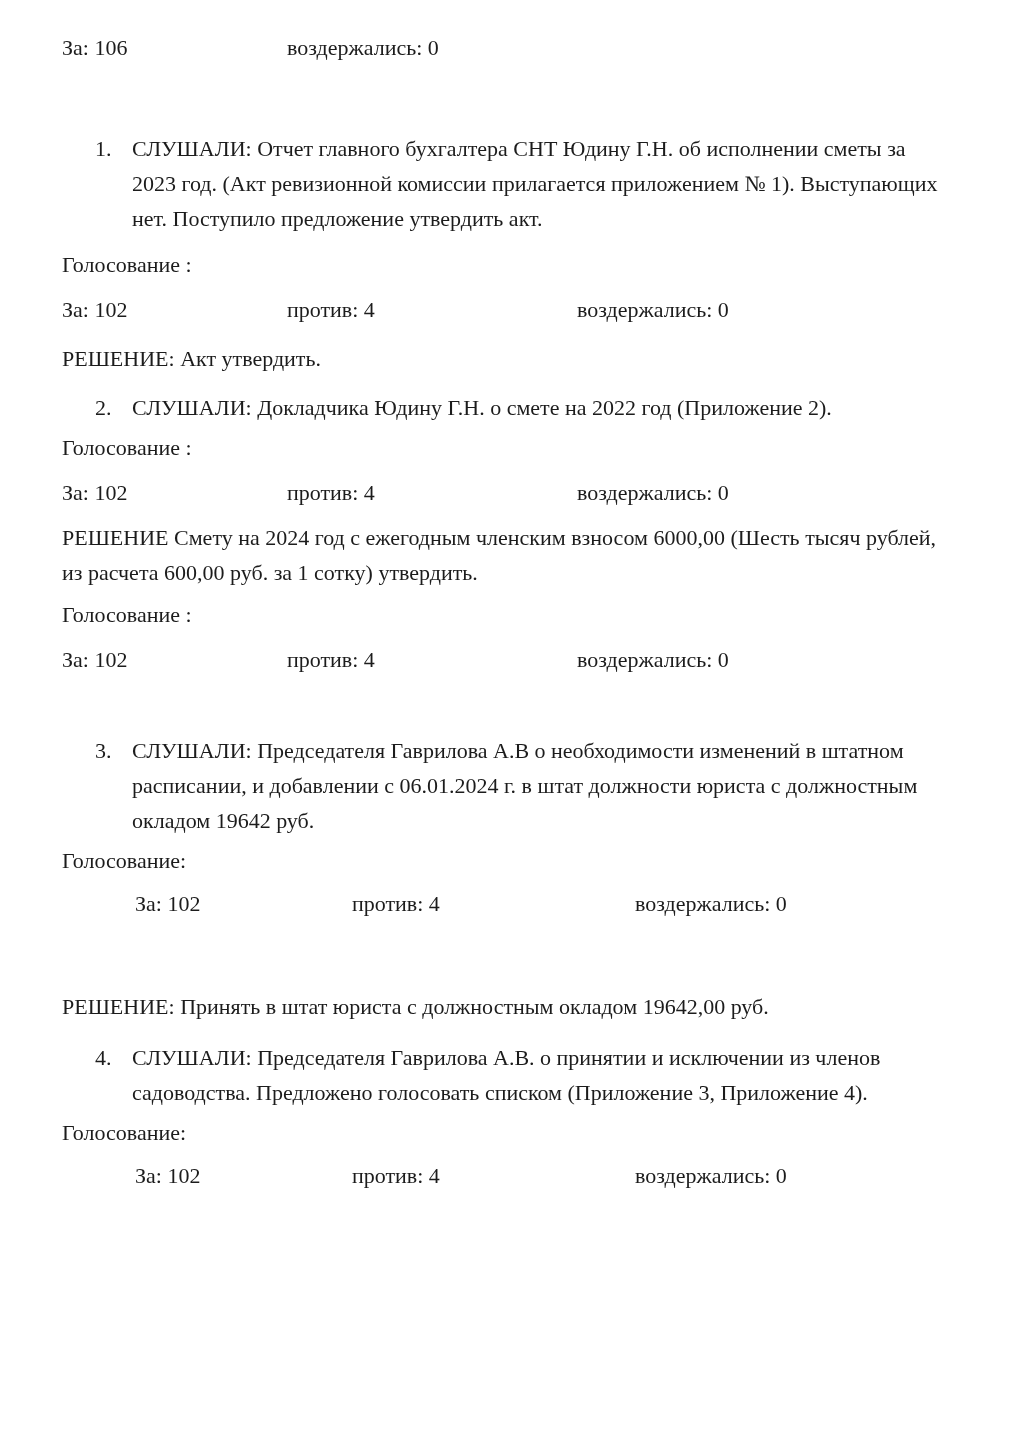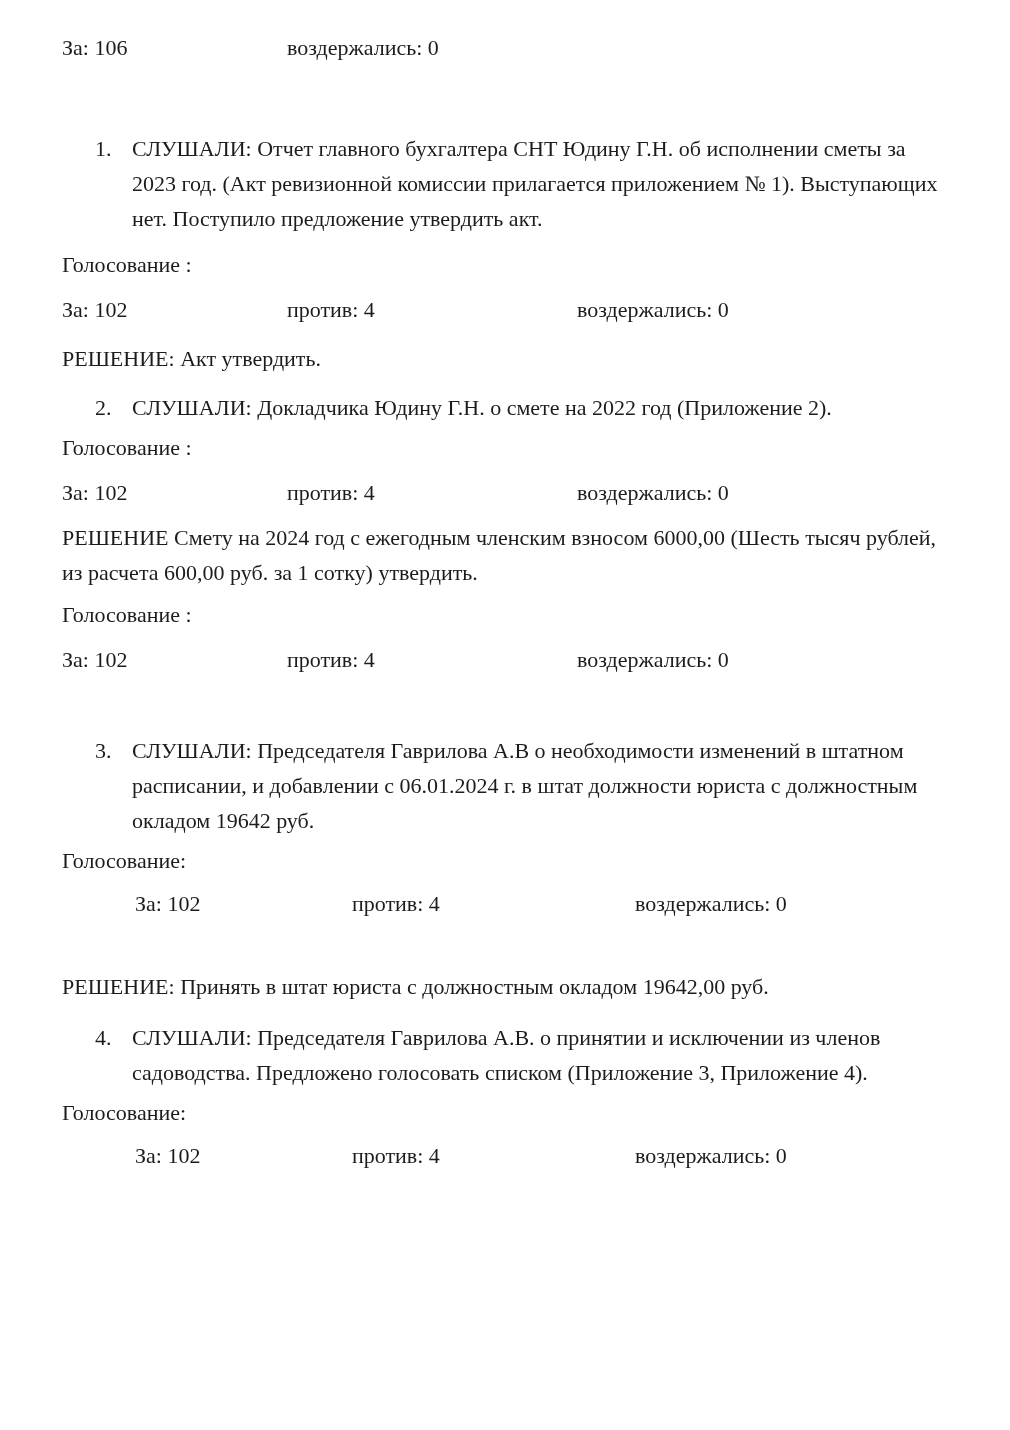--- a/index.html
+++ b/index.html
@@ -58,21 +58,21 @@
   .mt-top    { margin-top: 0; }
   .mt-item1  { margin-top: 68px; }
   .mt-14     { margin-top: 14px; }
   .mt-15     { margin-top: 15px; }
   .mt-16     { margin-top: 16px; }
   .mt-12     { margin-top: 12px; }
   .mt-10     { margin-top: 10px; }
   .mt-8      { margin-top: 8px; }
   .mt-13     { margin-top: 13px; }
   .mt-item3  { margin-top: 58px; }
-  .mt-dec3   { margin-top: 50px; }
+  .mt-dec3   { margin-top: 70px; }
 </style>
 </head>
 <body>
 
 <div class="page">
 
   <div class="vote-row mt-top">
     <span>За: 106</span>
     <span>воздержались: 0</span>
   </div>

